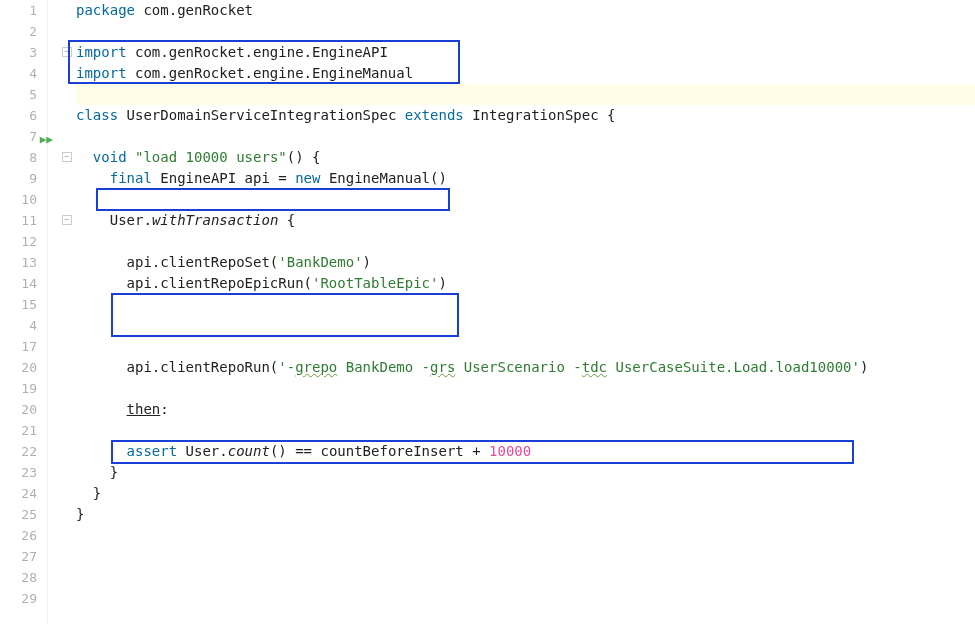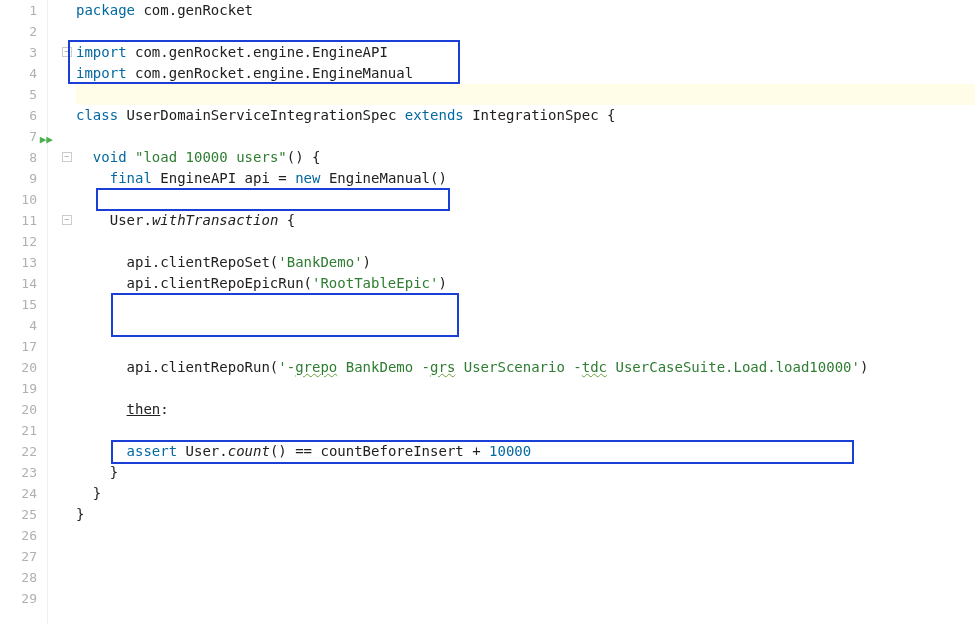--- a/index.html
+++ b/index.html
@@ -50,21 +50,21 @@
     height: 21px;
     line-height: 21px;
     white-space: pre;
     position: relative;
   }
   .hl-line {
     background: #fffde7;
   }
   .kw { color: #0369a1; font-weight: 500; }
   .str { color: #2e7d32; }
-  .num { color: #0369a1; }
+  .num { color: #ec4899; }
   .italic { font-style: italic; }
   .underline { text-decoration: underline; }
   .wavy { text-decoration: underline wavy #689f38; text-decoration-thickness: 1px; }
   .fold-icon {
     position: absolute;
     left: -14px;
     top: 5px;
     width: 10px;
     height: 10px;
     border: 1px solid #cccccc;

